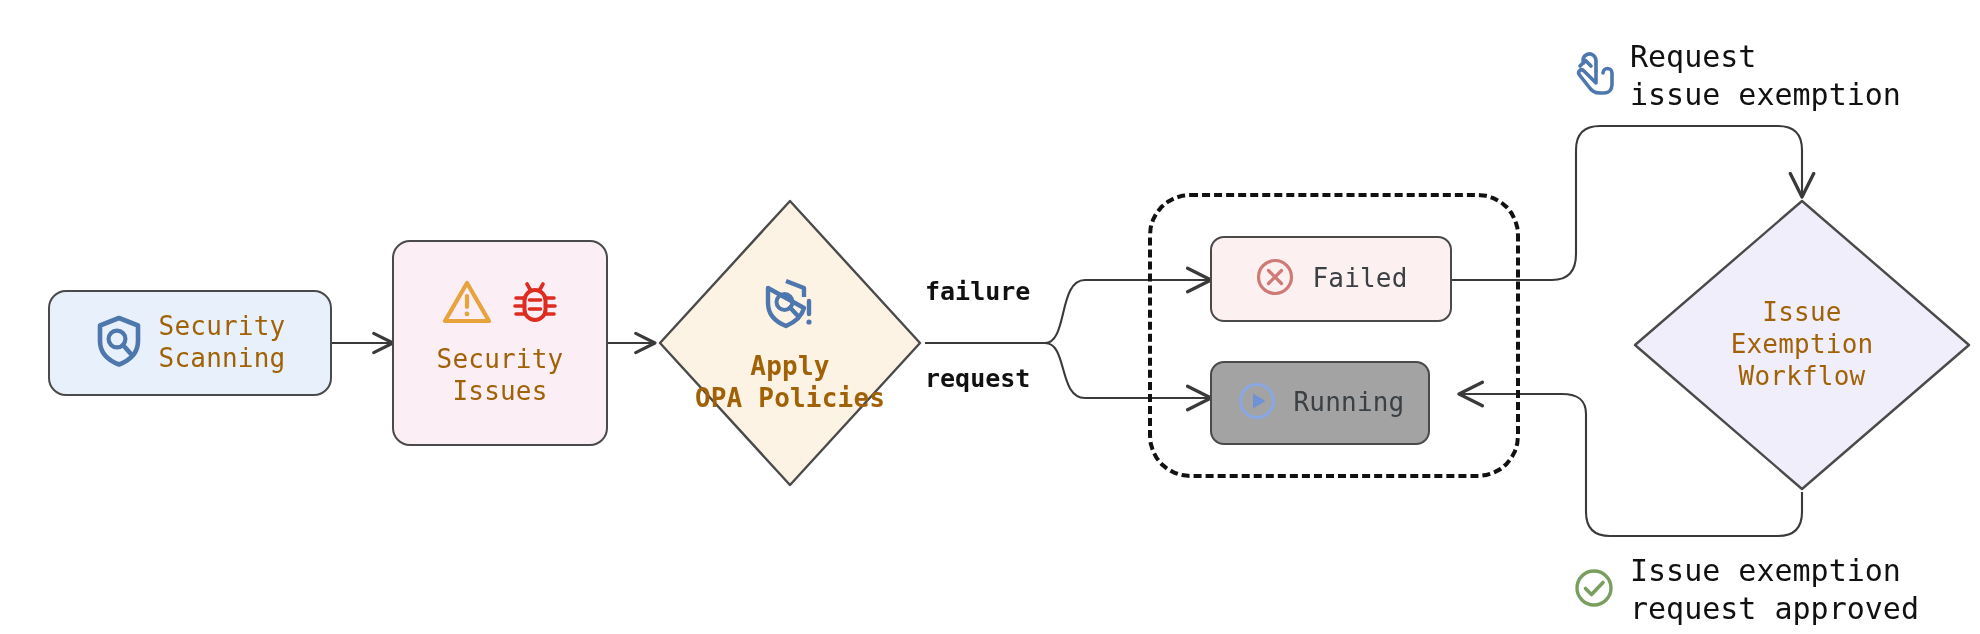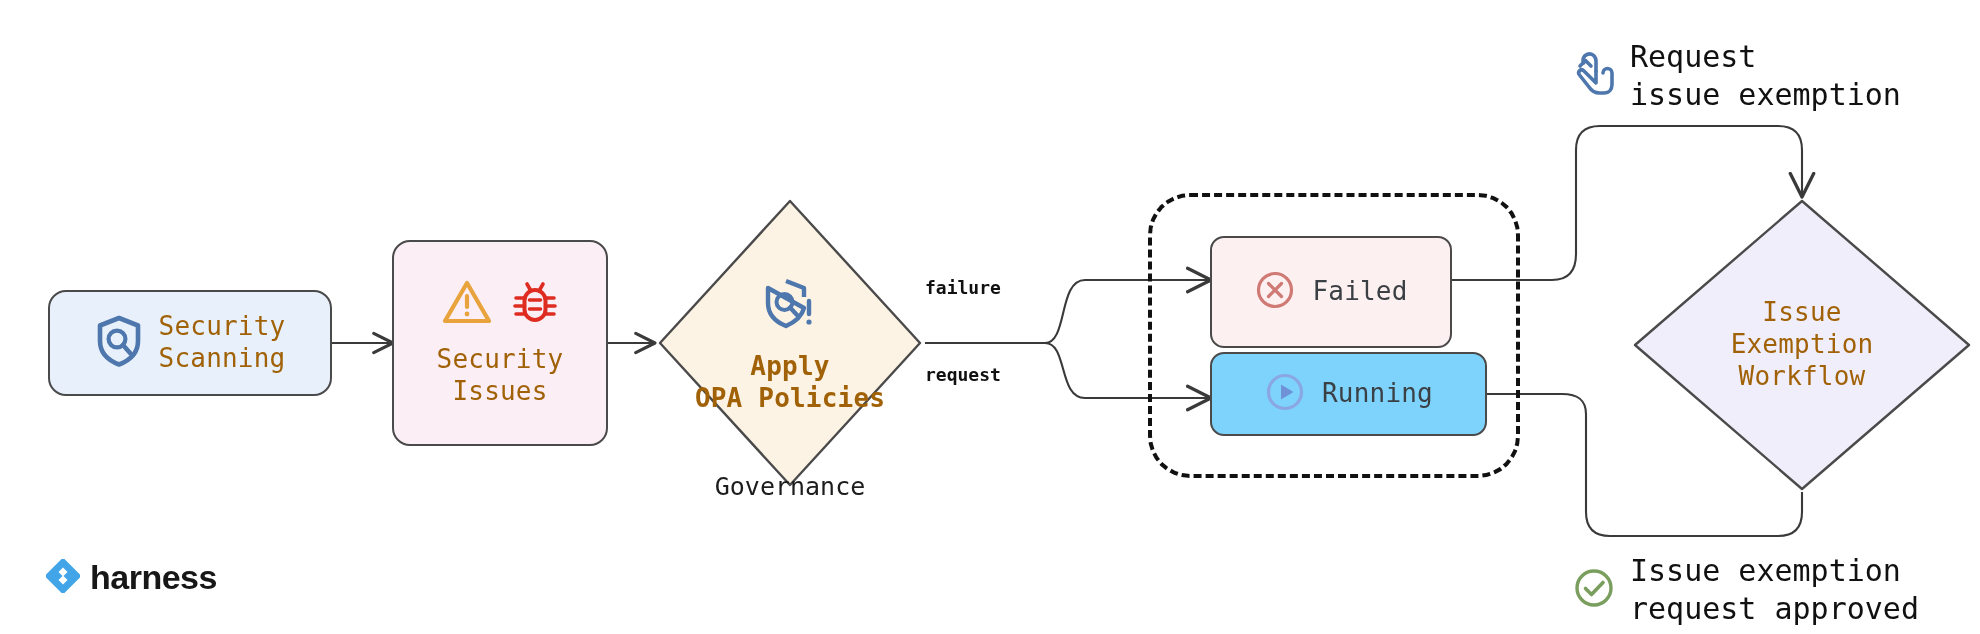--- a/index.html
+++ b/index.html
@@ -15,21 +15,21 @@
   .rrect{border:2.2px solid #4a4a4a;border-radius:18px;}
   .rrect.sm{border-radius:14px;border-width:2px;}
 
   .stack{display:flex;flex-direction:column;align-items:center;justify-content:center;gap:2px;}
   .row{display:flex;flex-direction:row;align-items:center;justify-content:center;}
 
   .lbl{color:#a16207;font-size:26px;line-height:1.22;text-align:center;
        white-space:pre;letter-spacing:.2px;}
   .lbl.dark{color:#3b4045;}
   .caption{position:absolute;color:#1c1c1c;font-size:25px;white-space:pre;text-align:center;}
-  .edgelbl{position:absolute;color:#111;font-size:18px;white-space:pre;font-weight:600;}
+  .edgelbl{position:absolute;color:#111;font-size:25px;white-space:pre;font-weight:600;}
 
   
   .diamond{position:absolute;display:flex;align-items:center;justify-content:center;}
   .diamond > .dshape{position:absolute;inset:0;}
   .diamond > .dtext{position:relative;z-index:2;}
 
   .annot{position:absolute;display:flex;align-items:center;gap:14px;}
   .annot .atext{color:#111;font-size:30px;line-height:1.28;white-space:pre;}
 
   .logo{position:absolute;display:flex;align-items:center;gap:10px;}
@@ -121,41 +121,40 @@
           <circle cx="20.5" cy="25" r="8" fill="none" stroke="#4e77ad" stroke-width="4"></circle>
           <path d="M26 30.5 L33 38" stroke="#4e77ad" stroke-width="4.4" stroke-linecap="round"></path>
           <path d="M45 24 V37" stroke="#4e77ad" stroke-width="4.4" stroke-linecap="round"></path>
           <circle cx="45" cy="45" r="2.6" fill="#4e77ad"></circle>
         </svg>
       </span>
       <span class="lbl">Apply
 OPA Policies</span>
     </div>
   </div>
-  <div class="caption" style="left:654px;top:472px;width:272px;">Governance</div>
 
   <div class="edgelbl" style="left:925px;top:277px;">failure</div>
   <div class="edgelbl" style="left:925px;top:364px;">request</div>
 
   <div style="position:absolute;left:1148px;top:193px;width:364px;height:277px;
               border:4px dashed #111;border-radius:42px;"></div>
 
-  <div class="node rrect sm" style="left:1210px;top:236px;width:242px;height:112px;background:#fdf0f0;">
+  <div class="node rrect sm" style="left:1210px;top:236px;width:242px;height:86px;background:#fdf0f0;">
     <div class="row" style="gap:16px;">
       <span class="ico">
         <svg width="42" height="42" viewBox="0 0 42 42">
           <circle cx="21" cy="21" r="16.5" fill="none" stroke="#cf7a75" stroke-width="3.2"></circle>
           <path d="M14.5 14.5 L27.5 27.5 M27.5 14.5 L14.5 27.5" stroke="#cf7a75" stroke-width="3.2" stroke-linecap="round"></path>
         </svg>
       </span>
       <span class="lbl dark">Failed</span>
     </div>
   </div>
 
-  <div class="node rrect sm" style="left:1210px;top:352px;width:277px;height:84px;background:#7dd3fc;">
+  <div class="node rrect sm" style="left:1210px;top:361px;width:220px;height:84px;background:#a3a3a3;">
     <div class="row" style="gap:16px;">
       <span class="ico">
         <svg width="42" height="42" viewBox="0 0 42 42">
           <circle cx="21" cy="21" r="16.5" fill="none" stroke="#8aa7e2" stroke-width="3.2"></circle>
           <path d="M17 13.5 L29.5 21 L17 28.5 Z" fill="#6f91d8"></path>
         </svg>
       </span>
       <span class="lbl dark">Running</span>
     </div>
   </div>
@@ -187,24 +186,14 @@
     <span class="ico">
       <svg width="44" height="44" viewBox="0 0 44 44">
         <circle cx="22" cy="22" r="17" fill="none" stroke="#7a9e5e" stroke-width="3.4"></circle>
         <path d="M13.5 22.5 L19.5 28.5 L31 16.5" fill="none" stroke="#7a9e5e" stroke-width="3.6" stroke-linecap="round" stroke-linejoin="round"></path>
       </svg>
     </span>
     <span class="atext">Issue exemption
 request approved</span>
   </div>
 
-  <div class="logo" style="left:46px;top:558px;">
-    <span class="ico">
-      <svg width="34" height="34" viewBox="0 0 34 34">
-        <path d="M17 1.5 L32.5 17 L17 32.5 L1.5 17 Z" fill="#42A5E8" rx="4" stroke="#42A5E8" stroke-width="4" stroke-linejoin="round"></path>
-        <path d="M17 8.5 L21.5 13 L17 17.5 L12.5 13 Z" fill="#ffffff"></path>
-        <path d="M17 16.5 L21.5 21 L17 25.5 L12.5 21 Z" fill="#ffffff"></path>
-      </svg>
-    </span>
-    <span class="ltext">harness</span>
-  </div>
 
 </div>
 
 </body></html>

